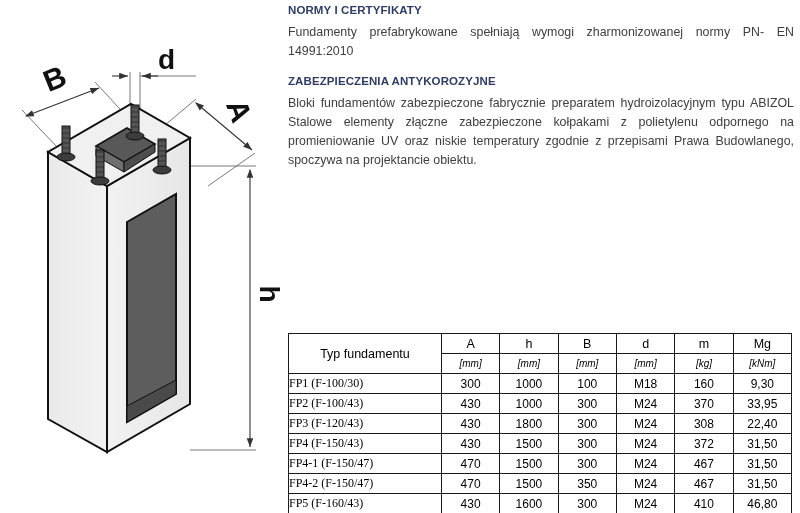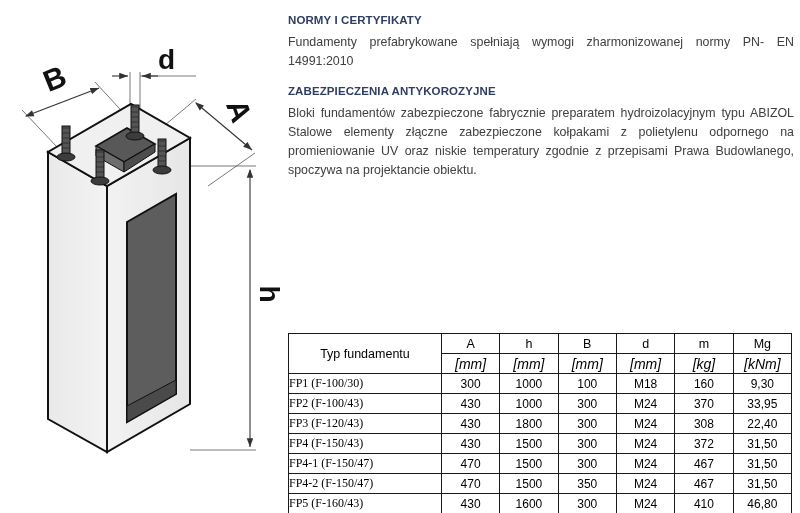--- a/index.html
+++ b/index.html
@@ -13,21 +13,21 @@
     position: relative;
     overflow: hidden;
     font-family: "Liberation Sans", sans-serif;
     color: #000;
   }
 
   
   #text-column {
     position: absolute;
     left: 288px;
-    top: 10px;
+    top: 0px;
     width: 506px;
   }
   .section-heading {
     color: #2e3d62;
     font-weight: bold;
     font-size: 11.5px;
     letter-spacing: 0.1px;
     margin: 0;
     padding: 3px 0 2px 0;
     line-height: 14px;
@@ -83,21 +83,21 @@
   }
   th.hdr-sym {
     text-align: center;
     font-weight: bold;
     font-size: 12.5px;
     height: 17px;
   }
   th.hdr-unit {
     text-align: center;
     font-style: italic;
-    font-size: 14px;
+    font-size: 10px;
     font-weight: normal;
     height: 17px;
   }
 
   
   #drawing {
     position: absolute;
     left: 0px;
     top: 0px;
     width: 288px;

